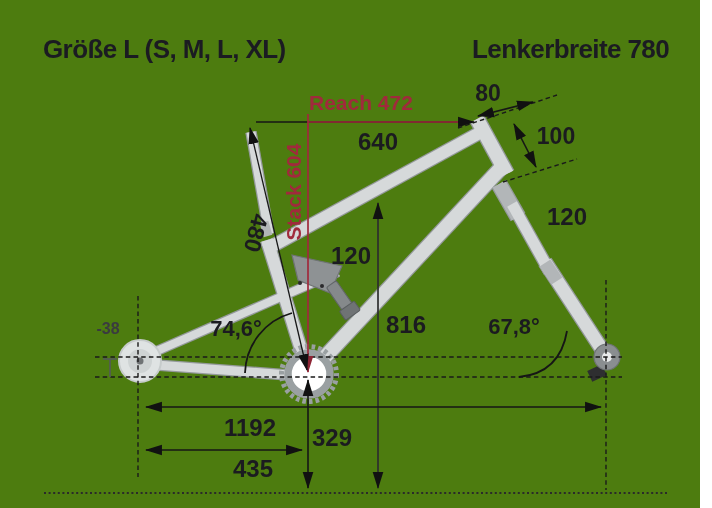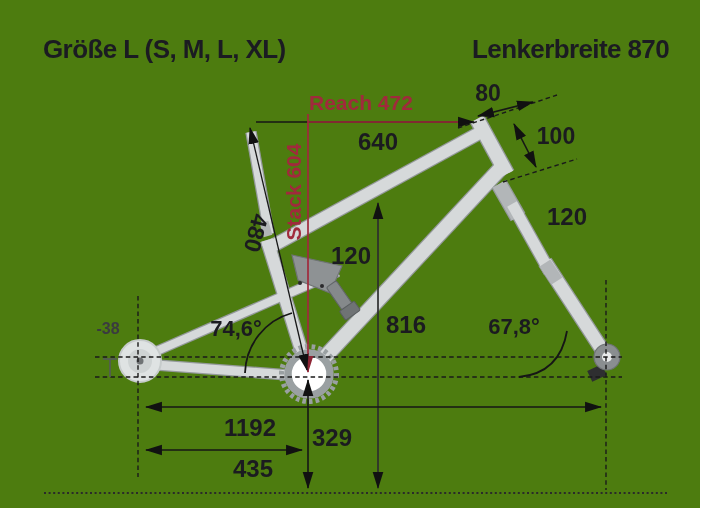--- a/index.html
+++ b/index.html
@@ -27,21 +27,21 @@
   .arc{stroke:#161616;stroke-width:1.8;fill:none;}
   .tube-u{stroke:#94999b;fill:none;}
   .tube-o{stroke:#d6d9da;fill:none;}
   .tube-d{stroke:#b2b6b8;fill:none;}
 </style>
 </head>
 <body>
 
 <div class="stage">
   <div class="title title-left">Größe L (S, M, L, XL)</div>
-  <div class="title title-right">Lenkerbreite 870</div>
+  <div class="title title-right">Lenkerbreite 780</div>
 
   <svg width="712" height="508" viewBox="0 0 712 508">
     <defs>
       <marker id="ab" orient="auto-start-reverse" markerUnits="userSpaceOnUse" markerWidth="17" markerHeight="12" refX="15" refY="5" viewBox="0 0 16 10">
         <path d="M0,0 L16,5 L0,10 z" fill="#111111"></path>
       </marker>
       <marker id="ar" orient="auto-start-reverse" markerUnits="userSpaceOnUse" markerWidth="17" markerHeight="12" refX="15" refY="5" viewBox="0 0 16 10">
         <path d="M0,0 L16,5 L0,10 z" fill="#8d2434"></path>
       </marker>
     </defs>

